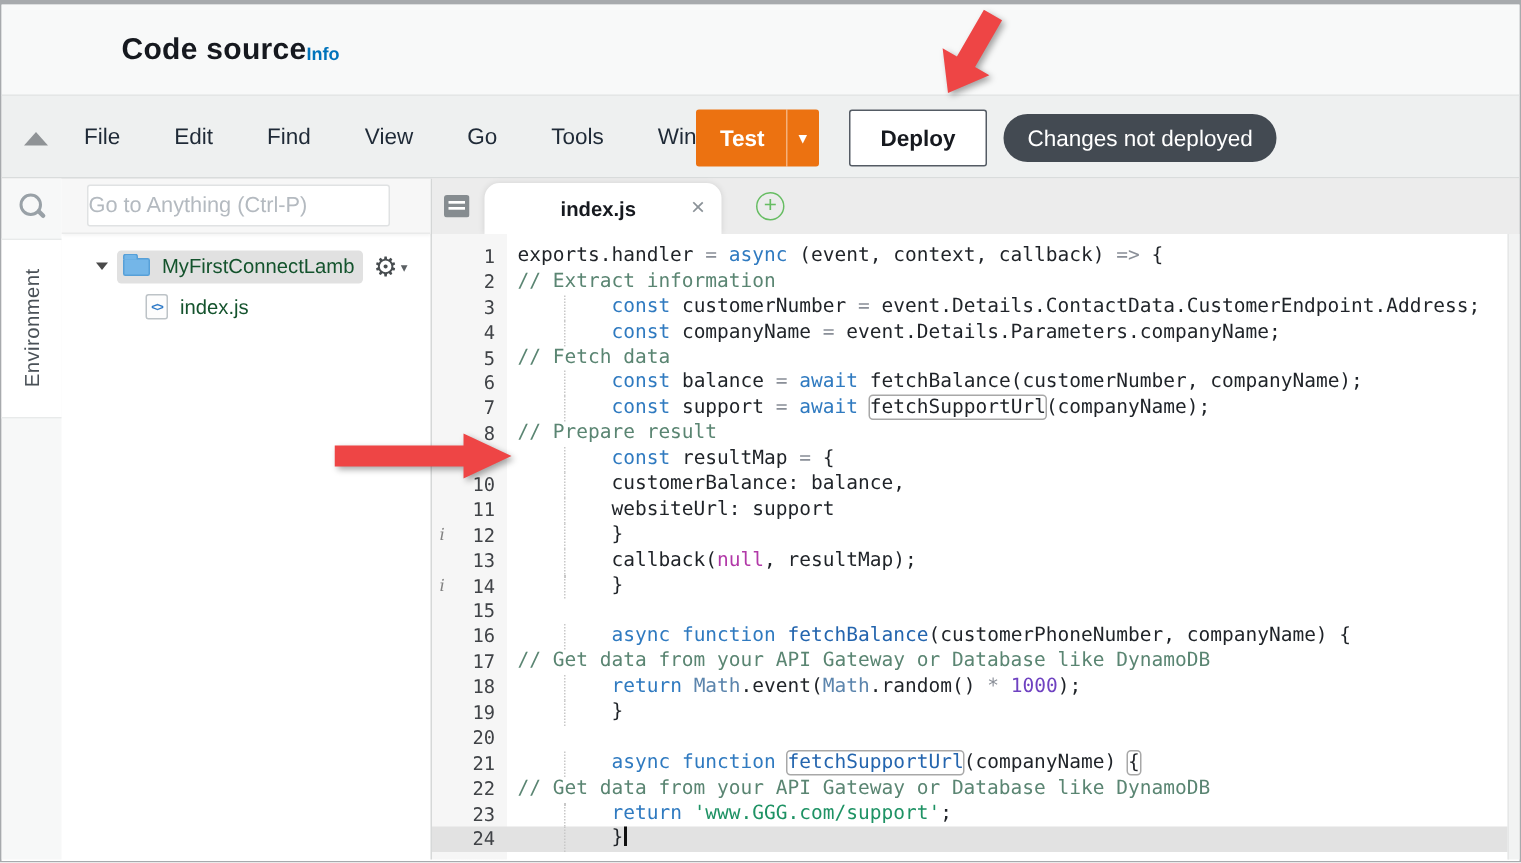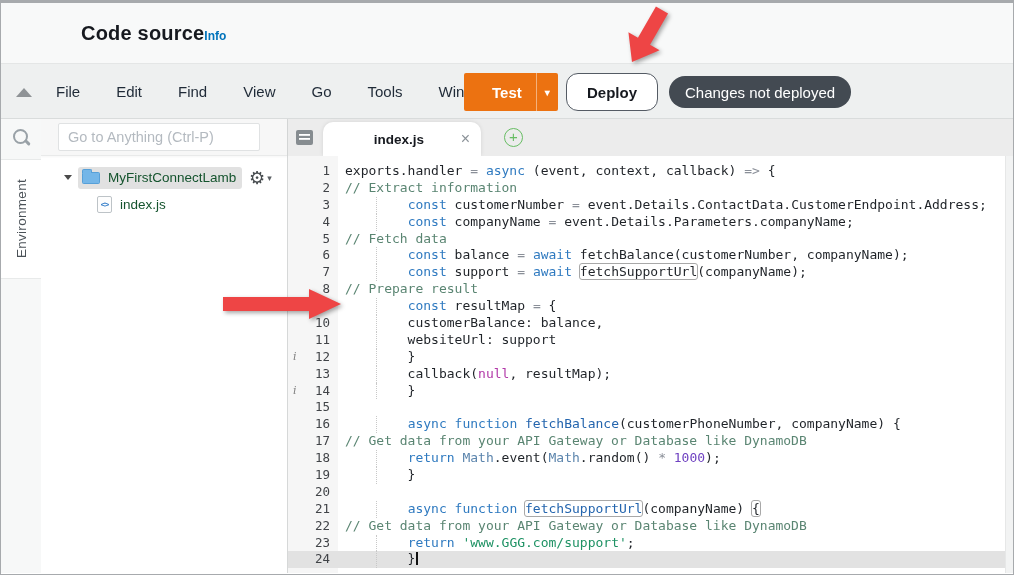--- a/index.html
+++ b/index.html
@@ -29,25 +29,25 @@
     border-left:8px solid transparent; border-right:8px solid transparent;
     border-bottom:9px solid #8f9396;
   }
   .menu-items { display:flex; gap:36px; margin-left:55px; font-size:15px; color:#1f2a37; }
   .menu-item { cursor:default; }
 
   .btn-test {
     position:absolute; left:463px; top:9px; height:38px; display:flex; align-items:stretch;
     background:var(--accent-orange,#ec7211); border-radius:2px; color:#fff; font-weight:700; font-size:15px; cursor:pointer;
   }
-  .btn-test .lbl { display:flex; align-items:center; padding:0 14px 0 28px; }
+  .btn-test .lbl { display:flex; align-items:center; padding:0 14px 0 16px; }
   .btn-test .caret-seg { display:flex; align-items:center; padding:0 8px; border-left:1px solid rgba(255,255,255,.45); font-size:10px; }
   .btn-deploy {
     position:absolute; left:565px; top:9px; width:92px; height:38px;
-    background:#fff; border:1px solid #545b64; border-radius:12px;
+    background:#fff; border:1px solid #545b64; border-radius:2px;
     font-size:15px; font-weight:700; color:#16191f; display:flex; align-items:center; justify-content:center; cursor:pointer;
   }
   .badge {
     position:absolute; left:668px; top:12px; height:32px; padding:0 16px;
     background:var(--badge-bg,#434a52); border-radius:16px; color:#fff; font-size:15px;
     display:flex; align-items:center;
   }
 
   
   .workspace { display:flex; height:454px; }
@@ -66,21 +66,21 @@
     font-size:13.5px; color:#4a5157; letter-spacing:.3px;
   }
 
   .explorer { width:247px; flex:none; background:#fff; border-right:1px solid #d6d8d8; }
   .search-row {
     height:37px; background:#f7f7f7; display:flex; align-items:center; padding-left:17px;
     border-bottom:1px solid #e9eaea; box-shadow:0 1px 2px rgba(0,0,0,.04);
   }
   .search-row input {
     width:202px; height:28px; border:1px solid #e0e2e3; border-radius:2px; background:#fff;
-    padding:0 9px; font-size:14.5px; color:#333; font-family:"Liberation Sans",sans-serif; outline:none;
+    padding:0 0; font-size:14.5px; color:#333; font-family:"Liberation Sans",sans-serif; outline:none;
   }
   .search-row input::placeholder { color:#b4bac0; }
 
   .tree { padding-top:8px; }
   .tree-row { display:flex; align-items:center; height:27px; cursor:pointer; }
   .tw-caret {
     margin-left:23px; width:0; height:0; flex:none;
     border-left:4.5px solid transparent; border-right:4.5px solid transparent; border-top:5.5px solid #4a4a4a;
   }
   .sel-wrap {

